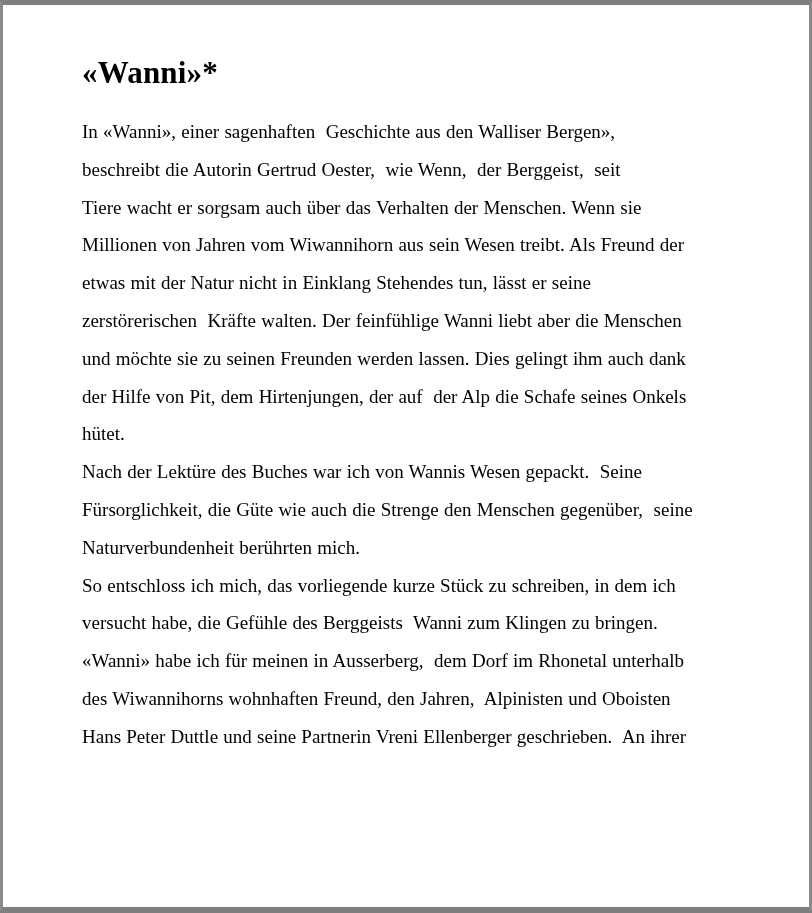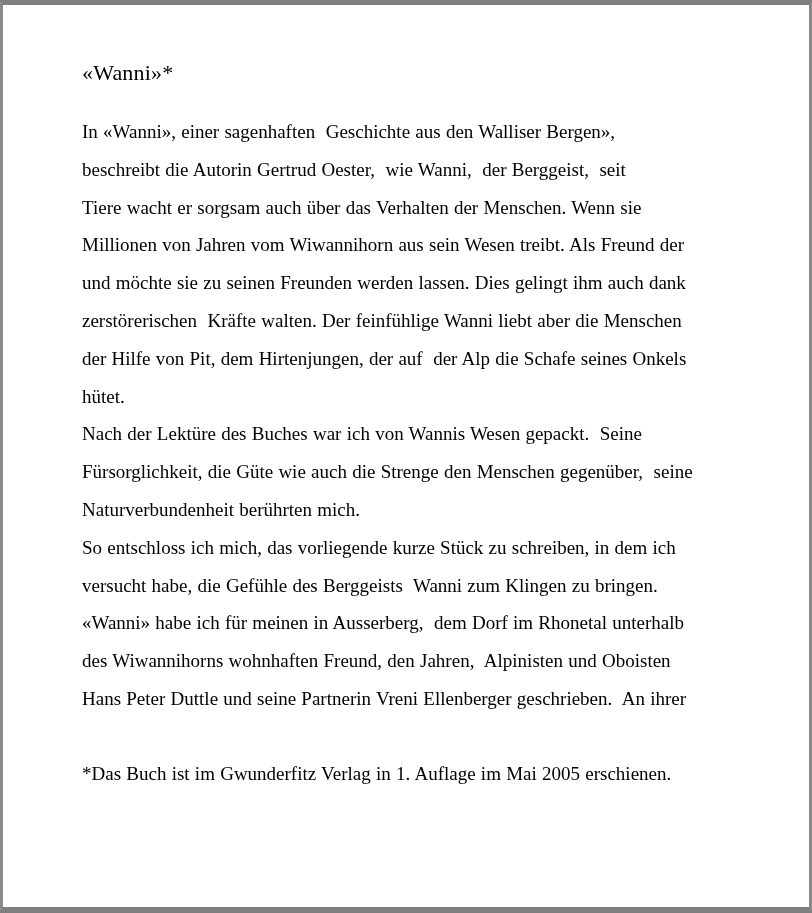--- a/index.html
+++ b/index.html
@@ -21,23 +21,23 @@
   .page {
     box-sizing: border-box;
     width: 100%;
     height: 100%;
     padding: 53px 44px 0 79px;
     color: #000000;
     font-family: "Liberation Serif", "DejaVu Serif", serif;
   }
   .title {
     margin: 0 0 25px 0;
-    font-size: 22px;
+    font-size: 31px;
     line-height: 30px;
-    font-weight: normal;
+    font-weight: bold;
     letter-spacing: 0.2px;
   }
   .bodytext .line,
   .footnote .line {
     white-space: pre;
     font-size: 19px;
     line-height: 37.8px;
     word-spacing: 0.5px;
   }
   .paragraph { margin: 0; }
@@ -47,43 +47,43 @@
 <body>
 
 <div class="frame">
   <div class="page">
 
     <h1 class="title">«Wanni»*</h1>
 
     <div class="bodytext">
       <div class="paragraph">
           <div class="line">In «Wanni», einer sagenhaften  Geschichte aus den Walliser Bergen»,</div>
-          <div class="line">beschreibt die Autorin Gertrud Oester,  wie Wanni,  der Berggeist,  seit</div>
+          <div class="line">beschreibt die Autorin Gertrud Oester,  wie Wenn,  der Berggeist,  seit</div>
           <div class="line">Tiere wacht er sorgsam auch über das Verhalten der Menschen. Wenn sie</div>
           <div class="line">Millionen von Jahren vom Wiwannihorn aus sein Wesen treibt. Als Freund der</div>
+          <div class="line">etwas mit der Natur nicht in Einklang Stehendes tun, lässt er seine</div>
+          <div class="line">zerstörerischen  Kräfte walten. Der feinfühlige Wanni liebt aber die Menschen</div>
           <div class="line">und möchte sie zu seinen Freunden werden lassen. Dies gelingt ihm auch dank</div>
-          <div class="line">zerstörerischen  Kräfte walten. Der feinfühlige Wanni liebt aber die Menschen</div>
           <div class="line">der Hilfe von Pit, dem Hirtenjungen, der auf  der Alp die Schafe seines Onkels</div>
           <div class="line">hütet.</div>
         </div>
       <div class="paragraph">
           <div class="line">Nach der Lektüre des Buches war ich von Wannis Wesen gepackt.  Seine</div>
           <div class="line">Fürsorglichkeit, die Güte wie auch die Strenge den Menschen gegenüber,  seine</div>
           <div class="line">Naturverbundenheit berührten mich.</div>
         </div>
       <div class="paragraph">
           <div class="line">So entschloss ich mich, das vorliegende kurze Stück zu schreiben, in dem ich</div>
           <div class="line">versucht habe, die Gefühle des Berggeists  Wanni zum Klingen zu bringen.</div>
           <div class="line">«Wanni» habe ich für meinen in Ausserberg,  dem Dorf im Rhonetal unterhalb</div>
           <div class="line">des Wiwannihorns wohnhaften Freund, den Jahren,  Alpinisten und Oboisten</div>
           <div class="line">Hans Peter Duttle und seine Partnerin Vreni Ellenberger geschrieben.  An ihrer</div>
         </div>
     </div>
 
     <div class="footnote">
-      <div class="line">*Das Buch ist im Gwunderfitz Verlag in 1. Auflage im Mai 2005 erschienen.</div>
       <div class="line">
         
       </div>
     </div>
 
   </div>
 </div>
 
 </body></html>

